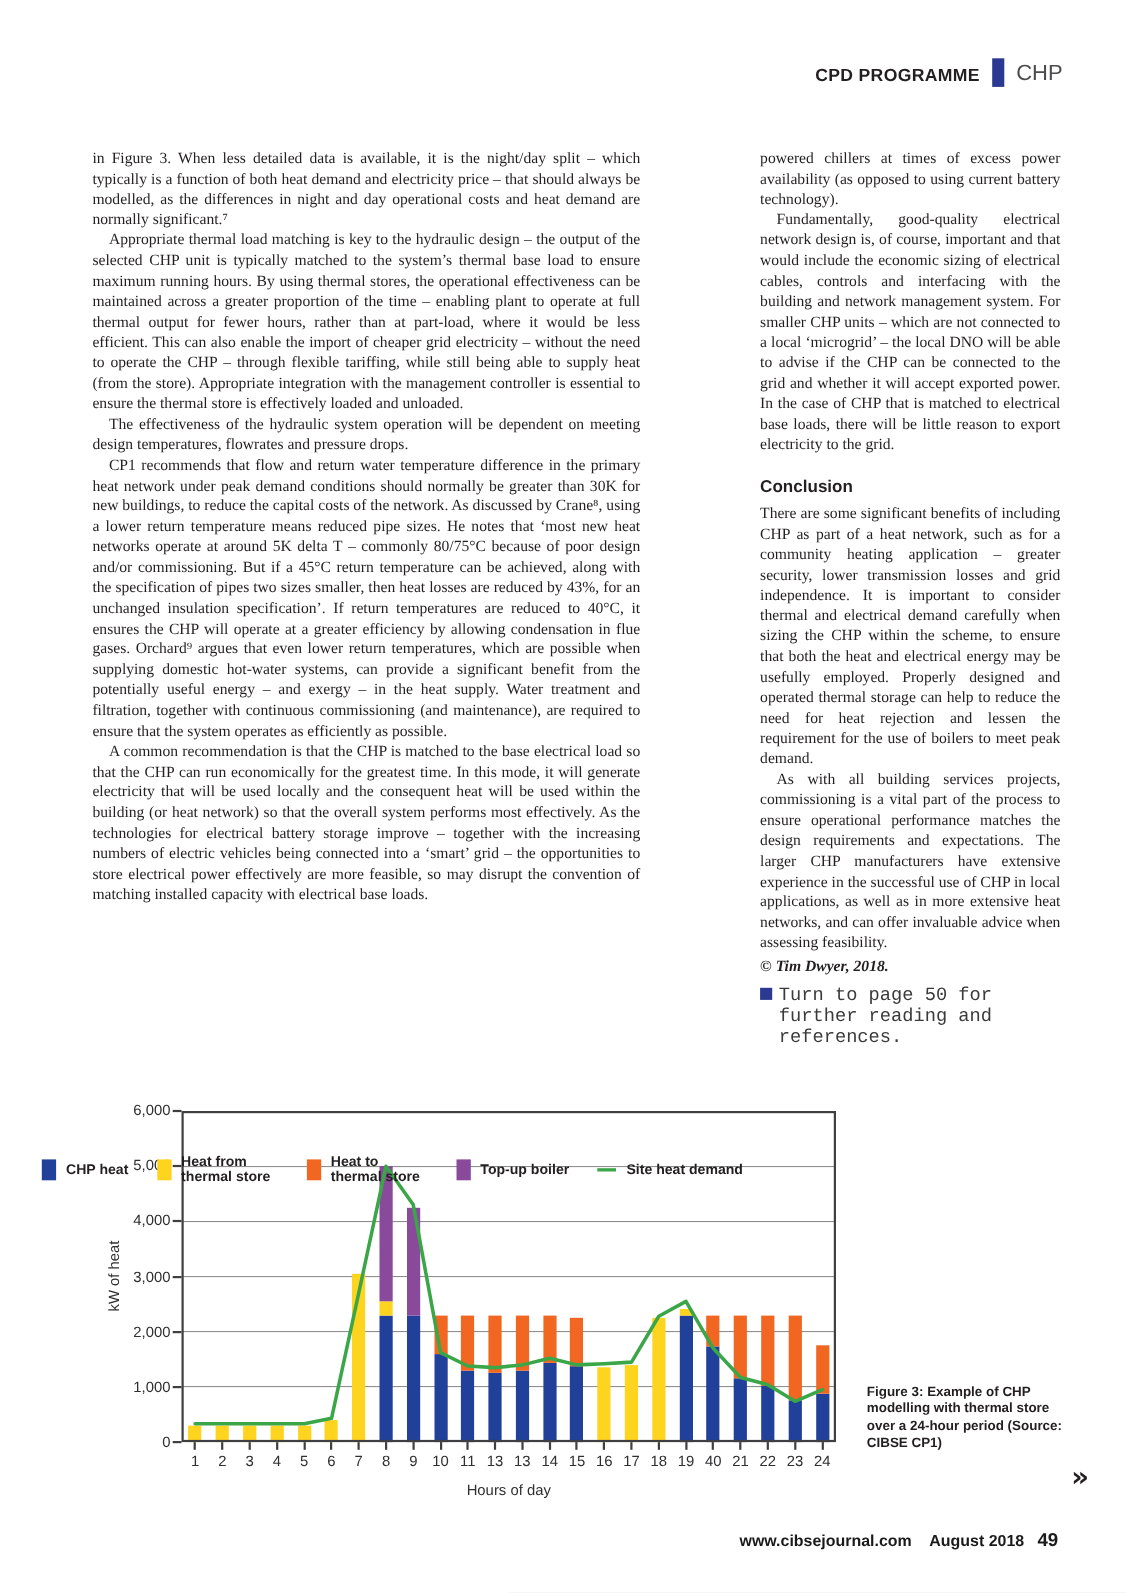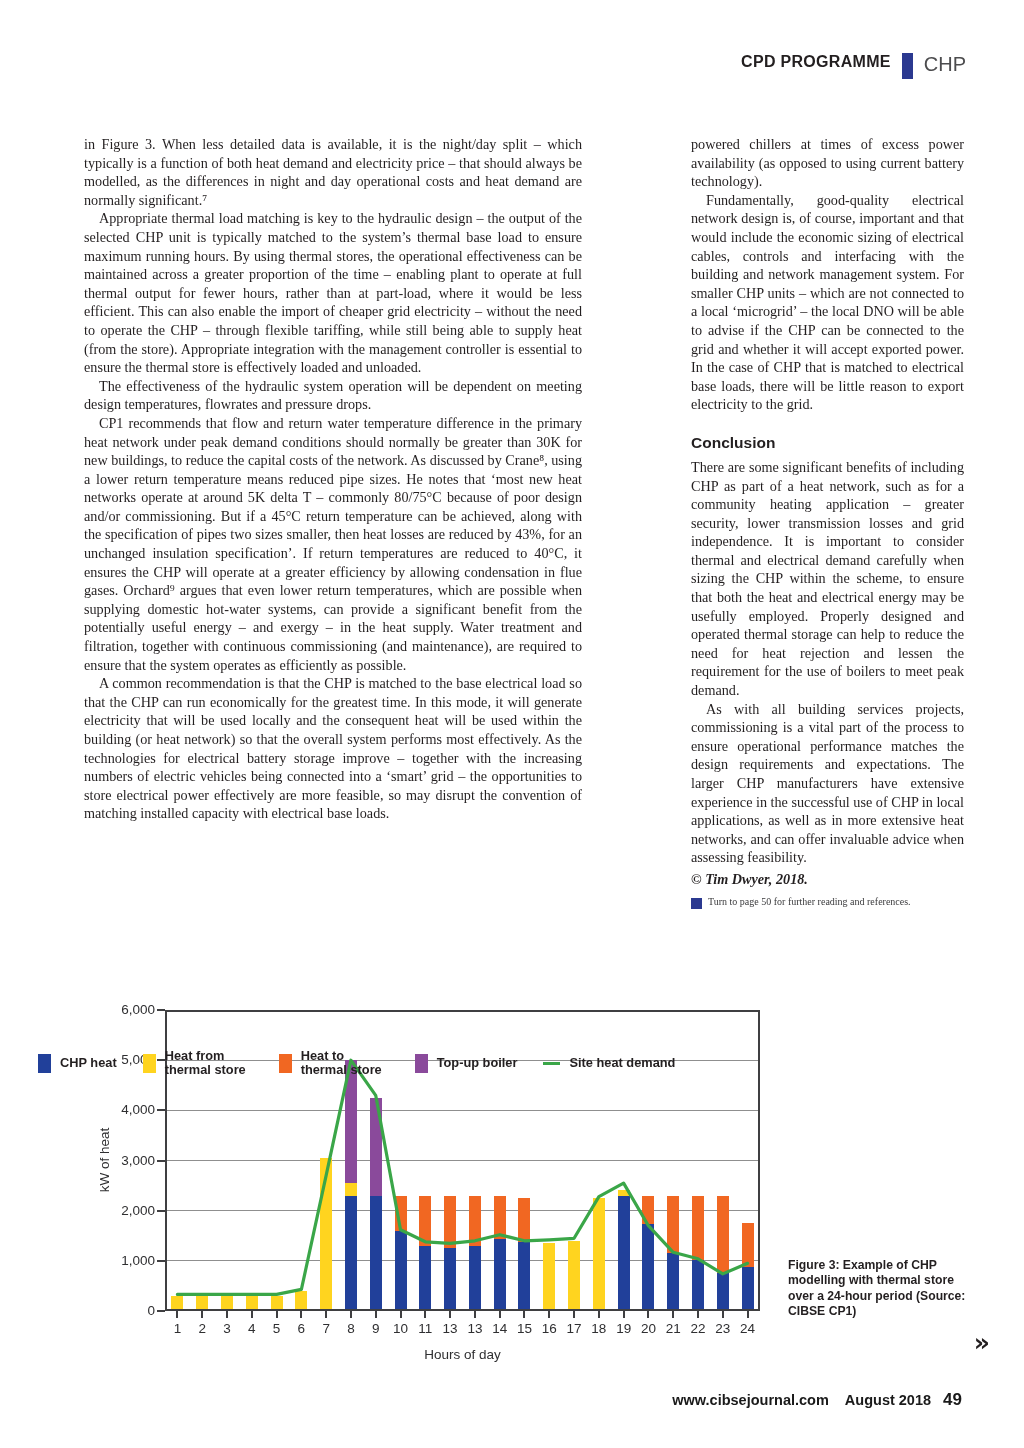--- a/index.html
+++ b/index.html
@@ -1,35 +1,35 @@
 <!DOCTYPE html>
 <html><head>
 <meta charset="utf-8">
 <style>
   html,body{margin:0;padding:0;background:#e8e8e8;}
   .page{position:relative;width:1024px;height:1448px;background:#ffffff;margin:0 auto;
         font-family:"Liberation Serif","DejaVu Serif",serif;color:#231f20;overflow:hidden;}
 
   
-  .kicker-row{position:absolute;top:53px;right:58px;display:flex;align-items:flex-start;
+  .kicker-row{position:absolute;top:53px;right:58px;display:flex;align-items:flex-end;
               font-family:"Liberation Sans","DejaVu Sans",sans-serif;}
   .kicker{font-weight:bold;font-size:16px;letter-spacing:.3px;color:#231f20;}
   .kicker-bar{width:11px;height:26px;background:#2b3990;margin:0 11px;}
   .kicker-topic{font-size:20px;color:#4c4c4e;}
 
   
   .col-left{position:absolute;left:84px;top:135px;width:498px;}
   .col-right{position:absolute;left:691px;top:135px;width:273px;}
   .bodytext p{margin:0;text-align:justify;font-size:14.2px;line-height:18.6px;}
   .bodytext p.indent{text-indent:15px;}
   .conclusion-h{font-family:"Liberation Sans","DejaVu Sans",sans-serif;font-weight:bold;
                 font-size:15.5px;color:#231f20;margin:20px 0 6px 0;}
   .copyright{font-weight:bold;font-style:italic;font-size:14px;margin-top:3px !important;text-align:left !important;}
   .note-row{display:flex;align-items:flex-start;margin-top:7px;
-            font-family:Liberation Serif, serif;font-size:10px;color:#3a3a3c;}
+            font-family:Liberation Mono, monospace;font-size:17px;color:#3a3a3c;}
   .note-sq{flex:0 0 auto;width:11px;height:11px;background:#2b3990;margin:2px 6px 0 0;}
 
   
   .figure{position:absolute;left:0;top:1008px;width:1024px;height:370px;
           font-family:"Liberation Sans","DejaVu Sans",sans-serif;color:#2f2f31;}
   .plot{position:absolute;left:165px;top:2px;width:595px;height:301px;}
   .plot .grid{position:absolute;left:0;width:100%;height:1px;background:#8f8f8f;z-index:1;}
   .plot .seg{position:absolute;z-index:2;}
   .plot svg{position:absolute;left:0;top:0;z-index:3;}
   .plot-frame{position:absolute;left:165px;top:2px;width:595px;height:301px;
@@ -212,21 +212,21 @@
         <div class="xtick" style="left: 509.479px; top: 313px;">15</div>
         <div class="xtickmark" style="left: 548.271px; top: 303px;"></div>
         <div class="xtick" style="left: 534.271px; top: 313px;">16</div>
         <div class="xtickmark" style="left: 573.062px; top: 303px;"></div>
         <div class="xtick" style="left: 559.062px; top: 313px;">17</div>
         <div class="xtickmark" style="left: 597.854px; top: 303px;"></div>
         <div class="xtick" style="left: 583.854px; top: 313px;">18</div>
         <div class="xtickmark" style="left: 622.646px; top: 303px;"></div>
         <div class="xtick" style="left: 608.646px; top: 313px;">19</div>
         <div class="xtickmark" style="left: 647.438px; top: 303px;"></div>
-        <div class="xtick" style="left: 633.438px; top: 313px;">20</div>
+        <div class="xtick" style="left: 633.438px; top: 313px;">40</div>
         <div class="xtickmark" style="left: 672.229px; top: 303px;"></div>
         <div class="xtick" style="left: 658.229px; top: 313px;">21</div>
         <div class="xtickmark" style="left: 697.021px; top: 303px;"></div>
         <div class="xtick" style="left: 683.021px; top: 313px;">22</div>
         <div class="xtickmark" style="left: 721.812px; top: 303px;"></div>
         <div class="xtick" style="left: 707.812px; top: 313px;">23</div>
         <div class="xtickmark" style="left: 746.604px; top: 303px;"></div>
         <div class="xtick" style="left: 732.604px; top: 313px;">24</div>
       </div>
     <div class="xlab">Hours of day</div>

